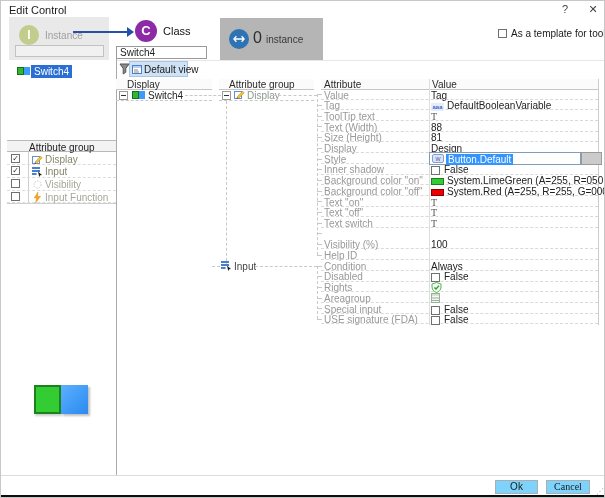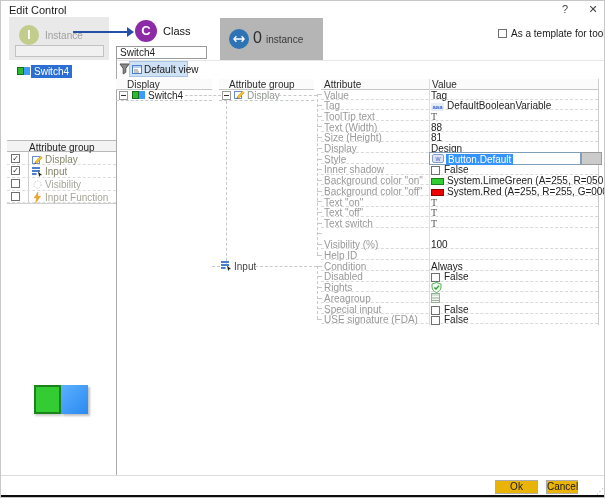--- a/index.html
+++ b/index.html
@@ -98,23 +98,23 @@
   .muted { color:#555; }
 
   
   .style-edit { position:absolute; left:108px; top:-1px; width:152px; height:12.5px; background:#fff; border:1px solid #7f9db9; }
   .style-edit .sicon { position:absolute; left:2px; top:1px; }
   .style-sel { position:absolute; left:16px; top:0.5px; background:#3393ff; color:#fff; padding:0 2px; white-space:nowrap; }
   .style-drop { position:absolute; left:260px; top:-1px; width:21px; height:12.5px; background:#cbcbcb; border:1px solid #9a9a9a; }
 
   
   .sep-bottom { left:0; top:474px; width:605px; height:1px; background:#dcdcdc; }
-  .btn { position:absolute; top:479px; height:14px; background:#eab308; border:1px solid #adadad; text-align:center; font-size:10px; line-height:12px; color:#1a1a1a; }
+  .btn { position:absolute; top:479px; height:14px; background:#7dd3fc; border:1px solid #adadad; text-align:center; font-size:10px; line-height:12px; color:#1a1a1a; }
   .btn-ok { left:494px; width:43px; }
-  .btn-cancel { left:545px; width:32px; }
+  .btn-cancel { left:545px; width:44px;font-family:Liberation Serif, serif; }
   .grip { left:595px; top:486px; color:#999; font-size:8px; }
   .bottom-bar { left:0; top:494px; width:605px; height:4px; background:#0c0c0c; }
 </style>
 </head>
 <body>
 
 <div id="dialog">
 
   <div class="abs title nowrap">Edit Control</div>
   <div class="abs winbtn" style="left:556px;">?</div>

